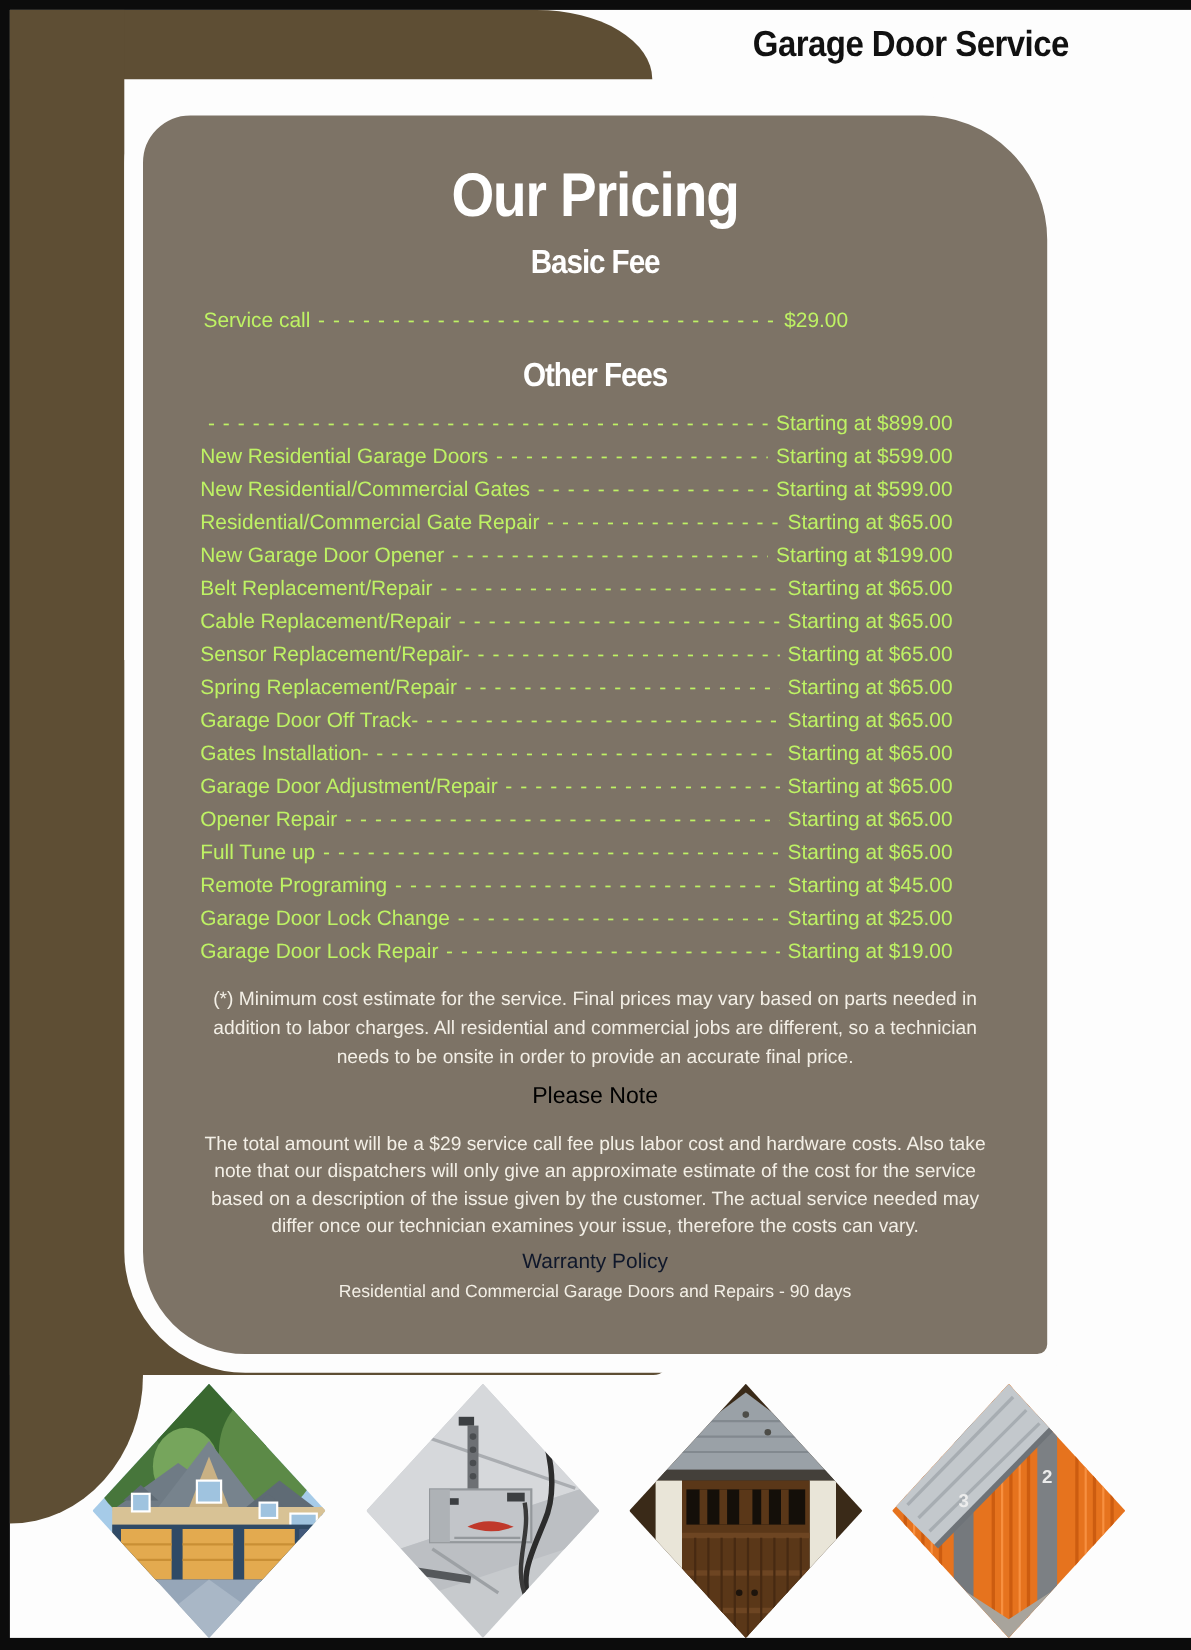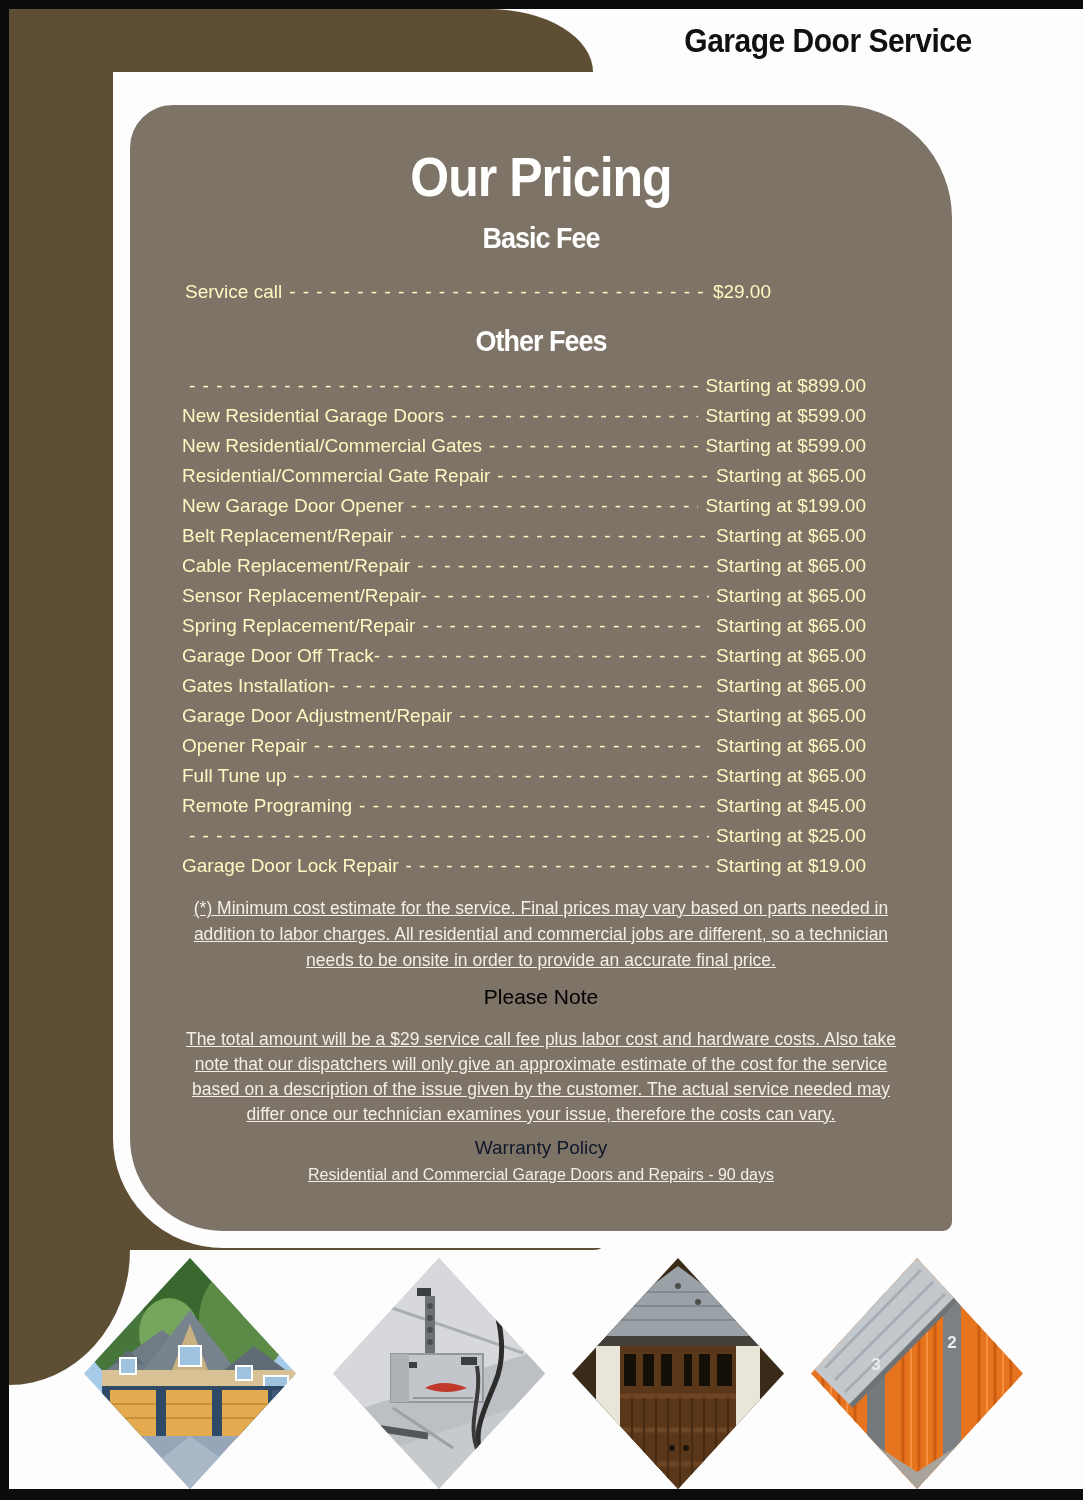--- a/index.html
+++ b/index.html
@@ -20,29 +20,29 @@
   .panel{position:absolute;left:113px;top:88px;width:856px;height:1160px;box-sizing:border-box;
          background:#7d7366;border:17px solid #fdfdfd;
          border-radius:60px 130px 26px 110px;color:#f3efe6;}
   .panel-inner{position:absolute;left:0;top:0;right:0;bottom:0;overflow:hidden;}
 
   .h-display{font-weight:800;color:#ffffff;text-align:center;letter-spacing:-1px;
              transform:scaleY(1.12);transform-origin:center;}
   .title{margin:46px 0 0 0;font-size:50px;line-height:1.05;}
   .subhead{margin:20px 0 0 0;font-size:27px;line-height:1.1;}
 
-  .fee-row{display:flex;align-items:baseline;font-size:19px;line-height:30px;color:#fef9c3;}
+  .fee-row{display:flex;align-items:baseline;font-size:19px;line-height:30px;color:#bef264;}
   .fee-name{white-space:nowrap;}
   .dashes{flex:1;overflow:hidden;white-space:nowrap;margin:0 7px;letter-spacing:1px;}
   .fee-price{white-space:nowrap;}
 
   .basic-row{width:586px;margin:24px 0 0 55px;}
   .fee-list{width:684px;margin:14px 0 0 52px;}
 
-  .para{color:#f3efe6;text-align:center;font-size:17.5px;line-height:26px;text-decoration:underline;}
+  .para{color:#f3efe6;text-align:center;font-size:17.5px;line-height:26px;}
   .disclaimer{width:744px;margin:14px auto 0 auto;}
   .note-head{margin:12px 0 0 0;text-align:center;color:#000000;font-size:21px;line-height:24px;font-weight:400;}
   .note-text{width:712px;margin:18px auto 0 auto;line-height:25px;}
   .warranty-head{margin:10px 0 0 0;text-align:center;color:#0f172a;font-size:19px;line-height:22px;font-weight:400;}
   .warranty-text{margin:4px auto 0 auto;font-size:16px;line-height:24px;}
 
   
   .brand{position:absolute;left:613px;top:24px;width:430px;text-align:center;color:#111111;
          font-size:30px;font-weight:800;letter-spacing:-0.5px;transform:scaleY(1.1);white-space:nowrap;}
 
@@ -165,20 +165,21 @@
     <span class="fee-price">Starting at $65.00</span>
   </div>
 
   <div class="fee-row">
     <span class="fee-name">Remote Programing</span>
     <span class="dashes">- - - - - - - - - - - - - - - - - - - - - - - - - - - - - - - - - - - - - - - - - - - - - - - - - - - - - - - - - - - - - - - - - - - - - - - -</span>
     <span class="fee-price">Starting at $45.00</span>
   </div>
 
   <div class="fee-row">
+    <span class="fee-name">Garage Door Lock Change</span>
     <span class="dashes">- - - - - - - - - - - - - - - - - - - - - - - - - - - - - - - - - - - - - - - - - - - - - - - - - - - - - - - - - - - - - - - - - - - - - - - -</span>
     <span class="fee-price">Starting at $25.00</span>
   </div>
 
   <div class="fee-row">
     <span class="fee-name">Garage Door Lock Repair</span>
     <span class="dashes">- - - - - - - - - - - - - - - - - - - - - - - - - - - - - - - - - - - - - - - - - - - - - - - - - - - - - - - - - - - - - - - - - - - - - - - -</span>
     <span class="fee-price">Starting at $19.00</span>
   </div>
 </div>

